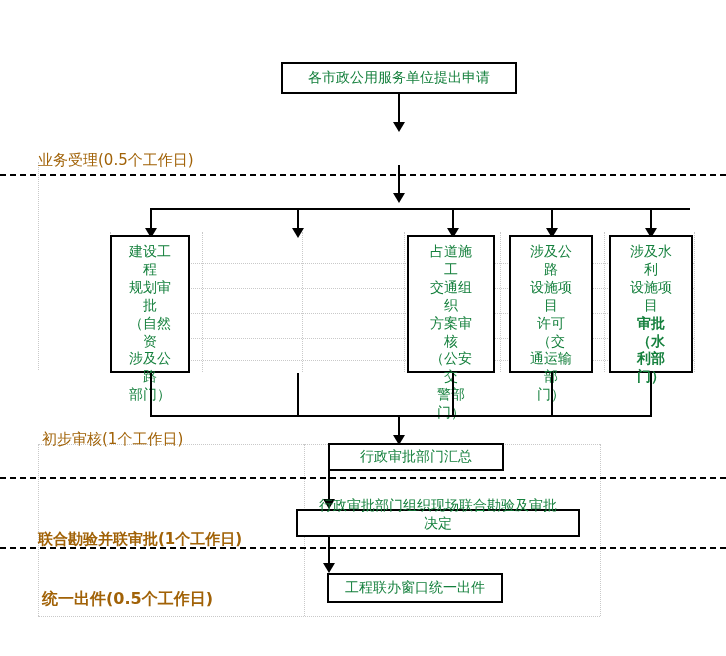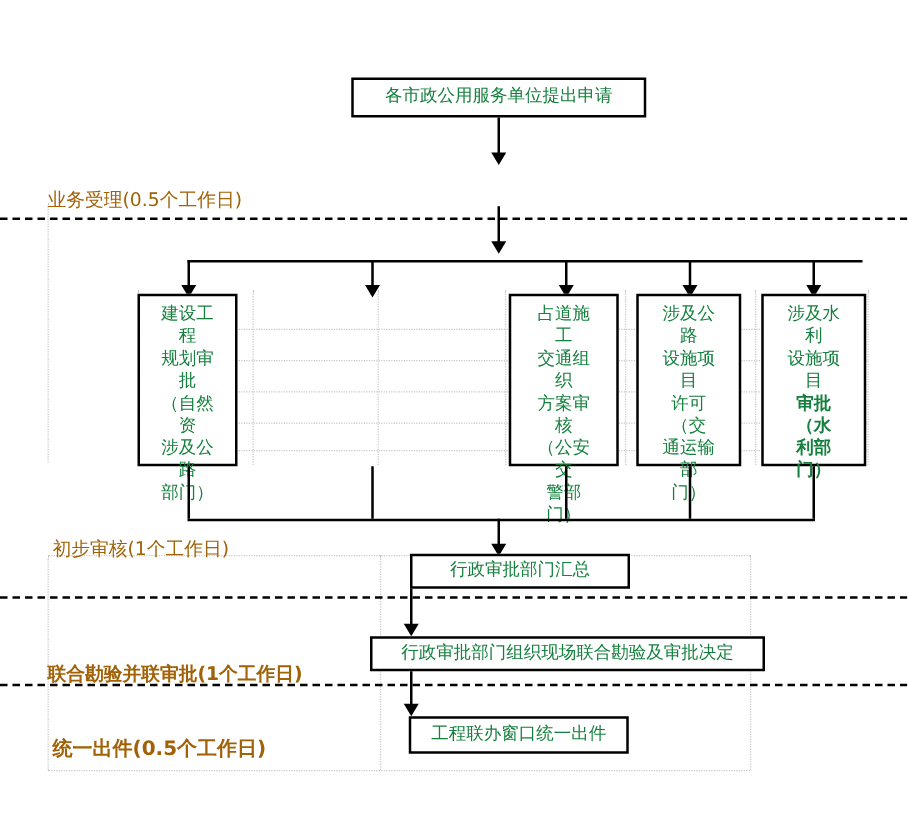--- a/index.html
+++ b/index.html
@@ -211,21 +211,21 @@
   <div class="node" style="left:328px; top:443px; width:176px; height:28px;">
     <span class="txt">行政审批部门汇总</span>
   </div>
 
   <div class="phase-label" style="left:42px; top:431px;">初步审核(1个工作日)</div>
   <div class="phase-line" style="left:0px; top:477px; width:726px;"></div>
 
   <div class="ln-v" style="left:328px; top:471px; height:30px;"></div>
   <div class="arrow-down" style="left:323px; top:499px;"></div>
 
-  <div class="node" style="left:296px; top:509px; width:316px; height:28px;">
+  <div class="node" style="left:296px; top:509px; width:284px; height:28px;align-items:flex-end;">
     <span class="txt">行政审批部门组织现场联合勘验及审批决定</span>
   </div>
 
   <div class="phase-label bold" style="left:38px; top:531px;">联合勘验并联审批(1个工作日)</div>
   <div class="phase-line" style="left:0px; top:547px; width:726px;"></div>
 
   <div class="ln-v" style="left:328px; top:537px; height:28px;"></div>
   <div class="arrow-down" style="left:323px; top:563px;"></div>
 
   <div class="node" style="left:327px; top:573px; width:176px; height:30px;">

